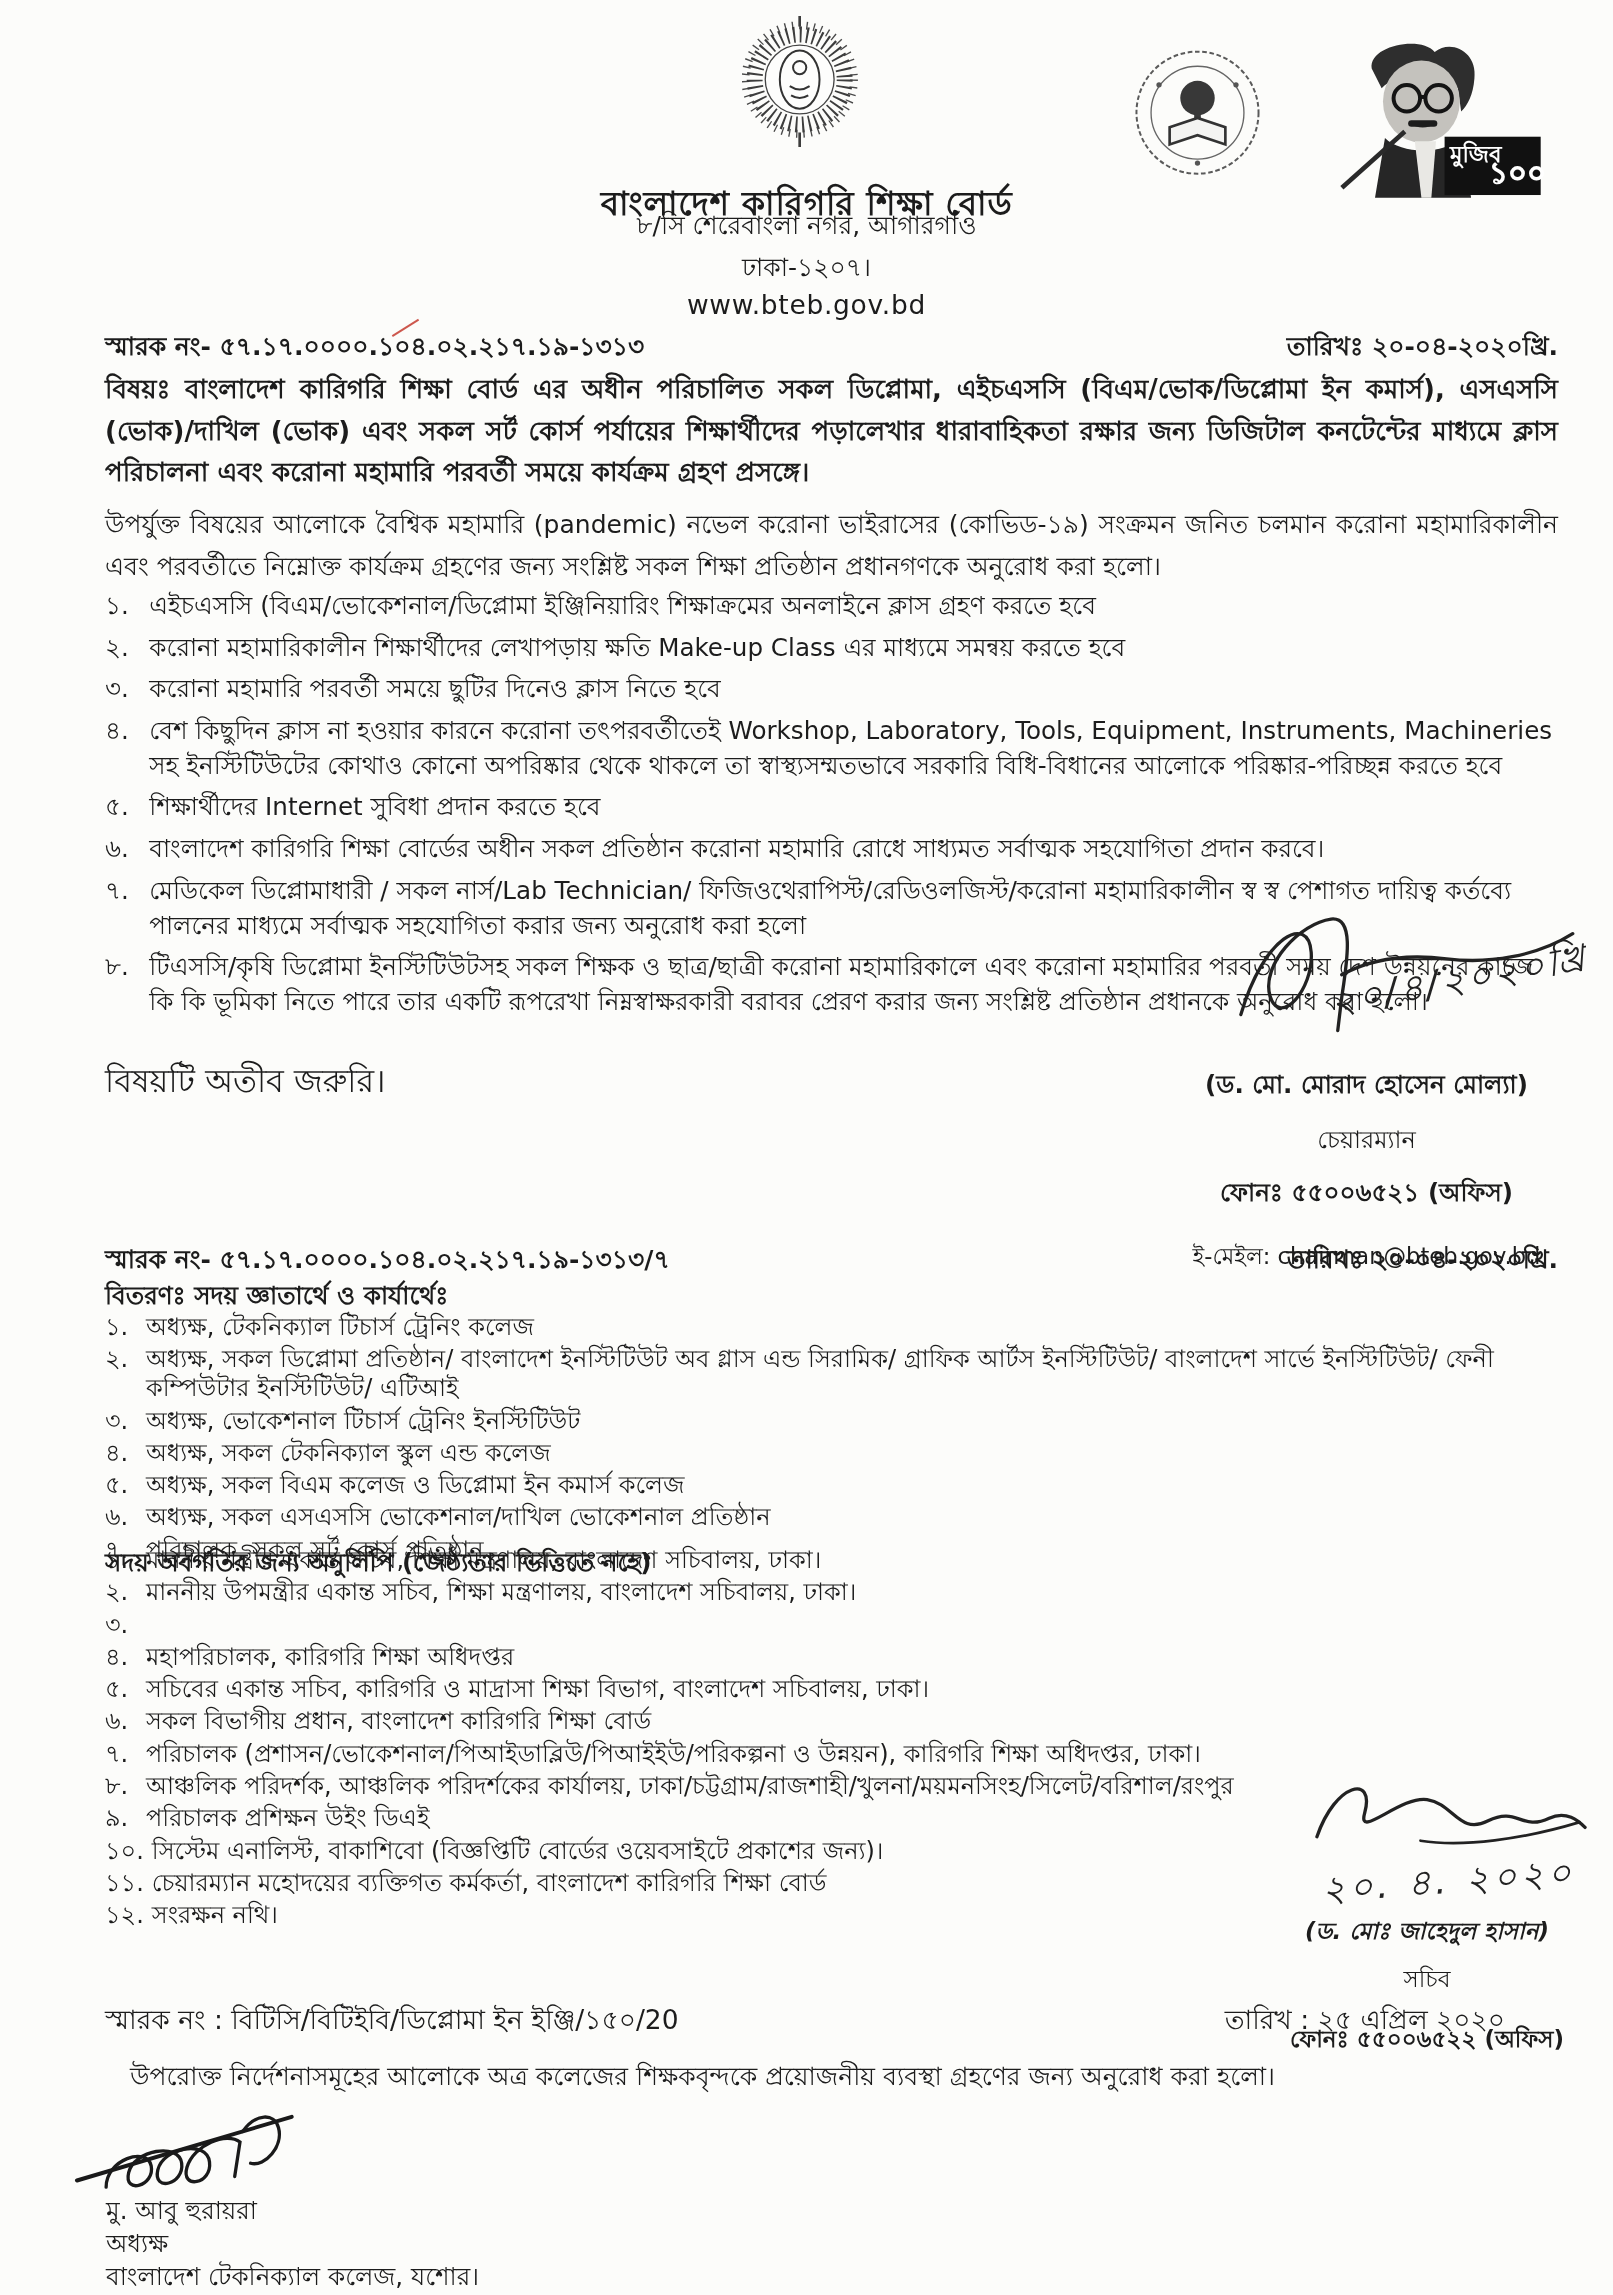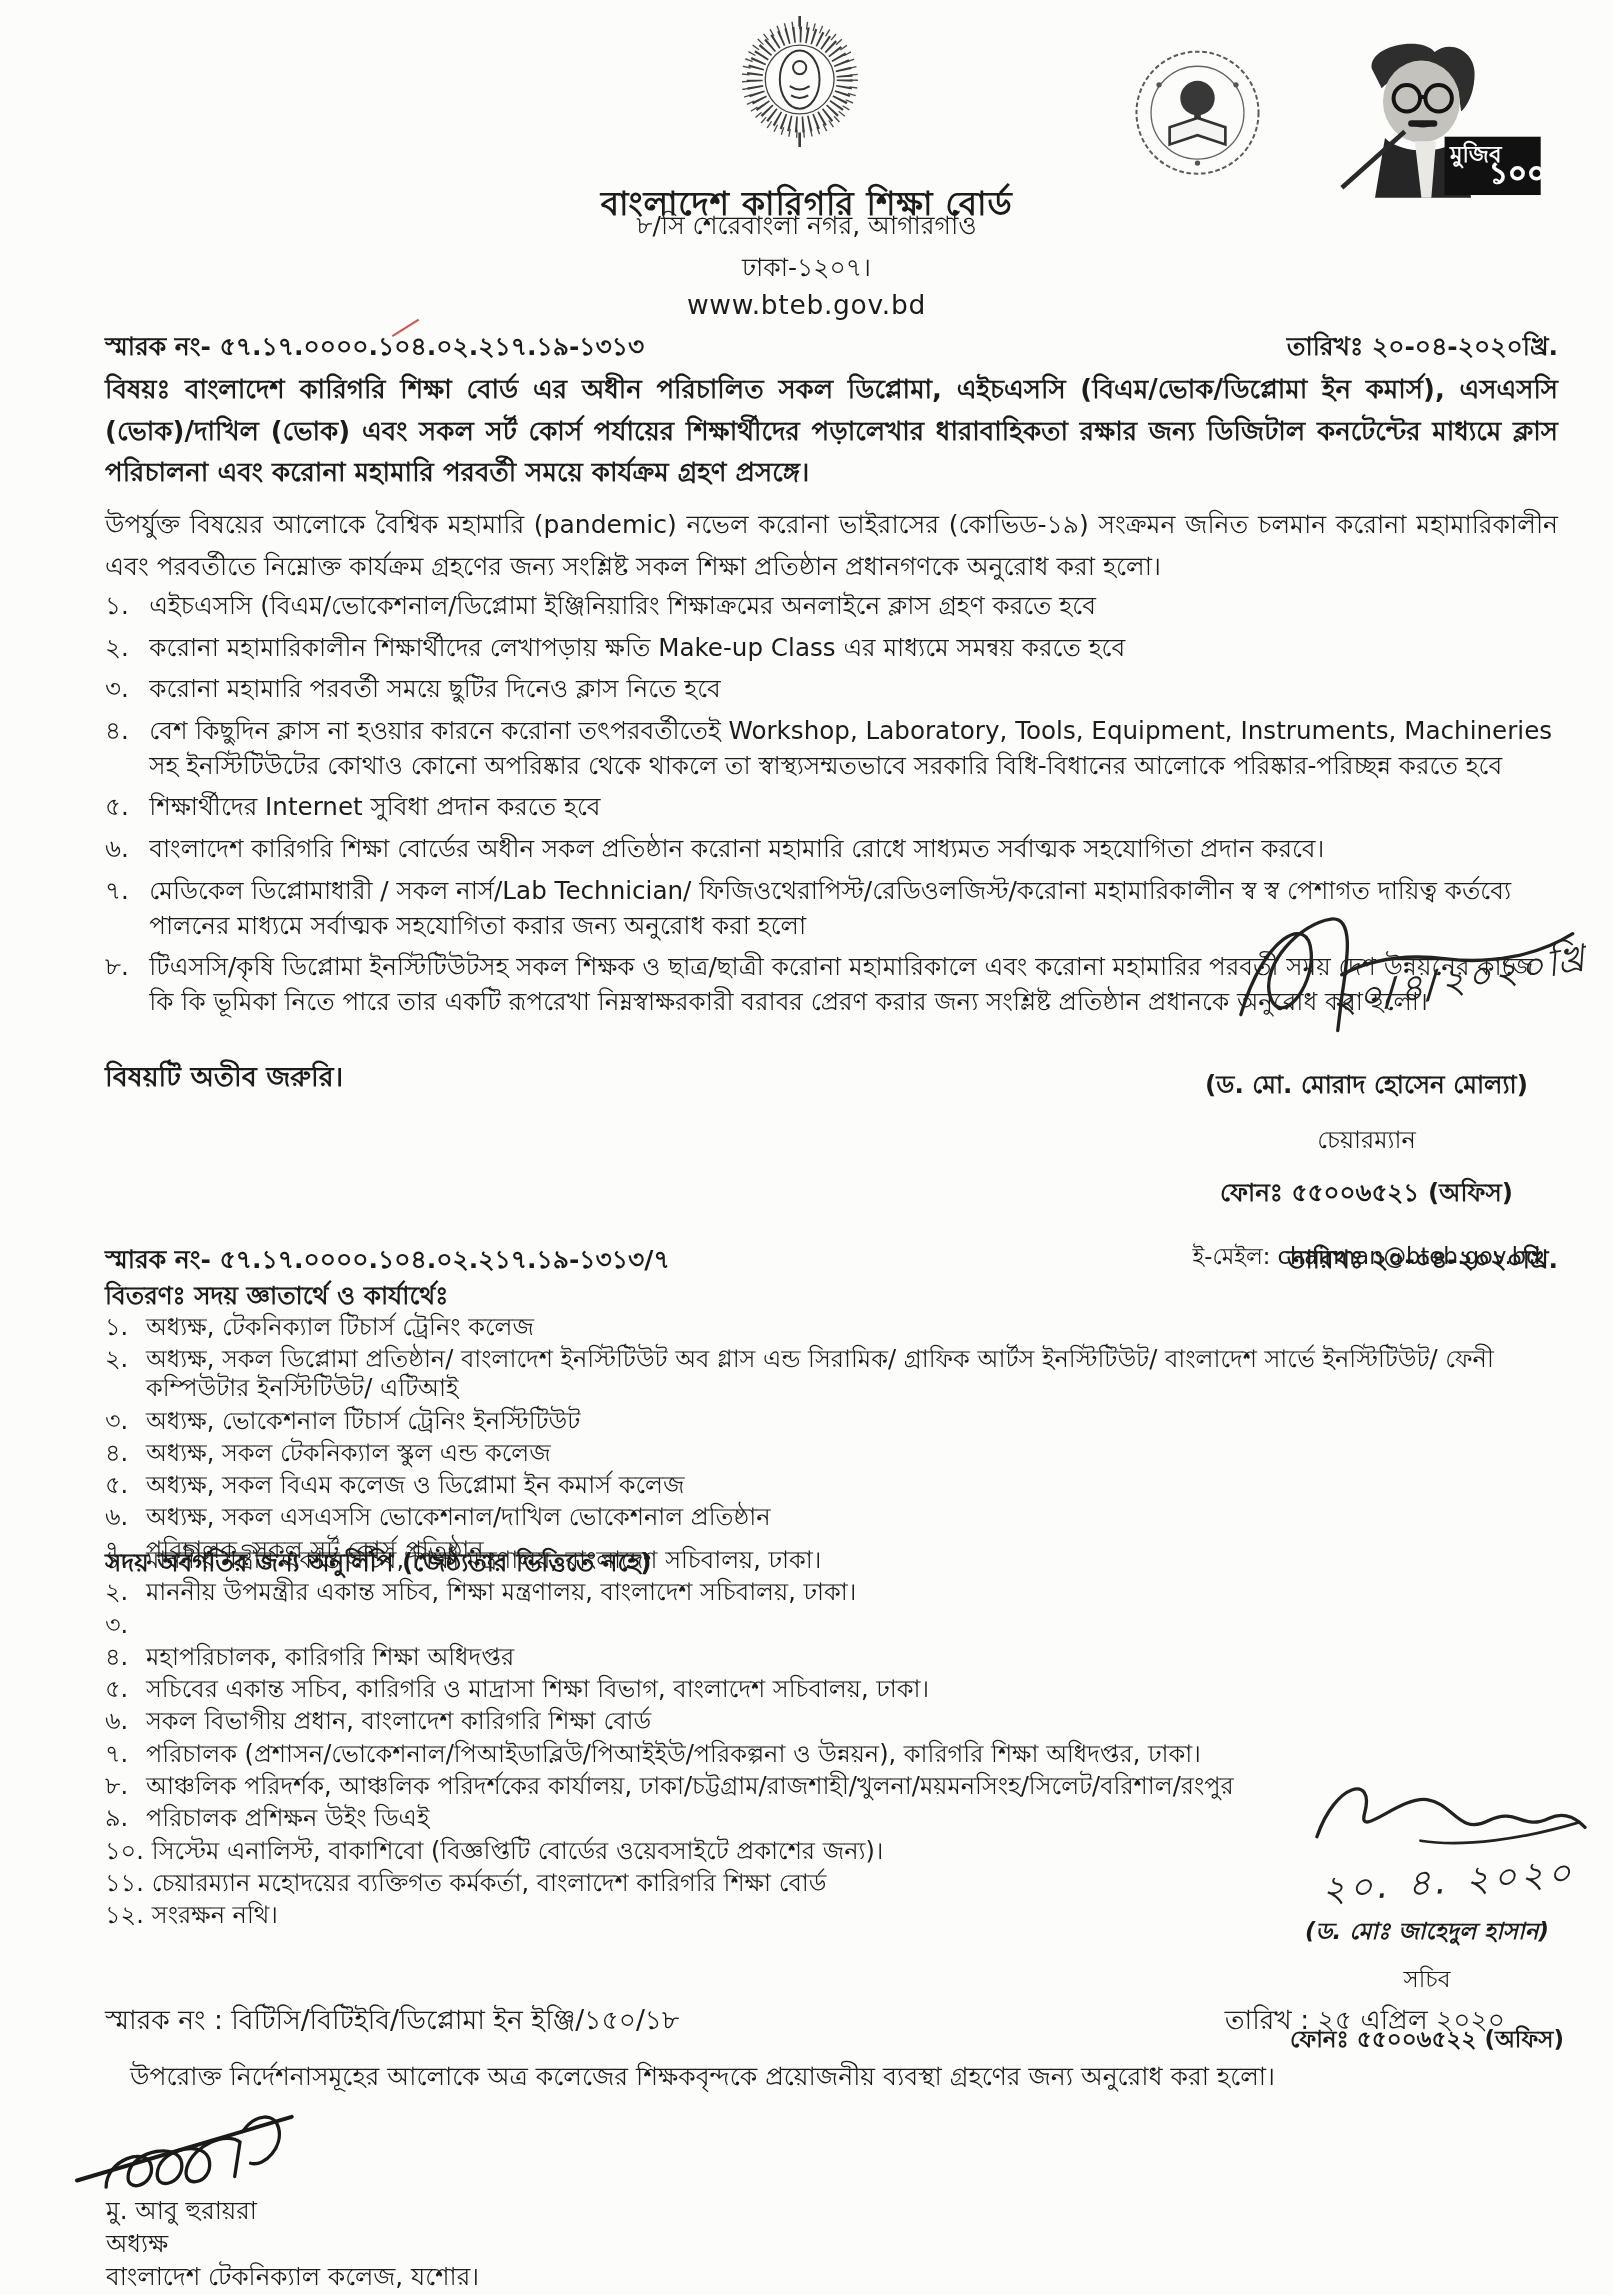--- a/index.html
+++ b/index.html
@@ -19,21 +19,21 @@
   .org-title{font-size:33px;font-weight:700;letter-spacing:0.7px;margin-top:24px;}
   .addr{font-size:25px;font-weight:500;}
   .site{font-size:26.5px;font-weight:500;letter-spacing:0.7px;}
   .memo-row{font-size:25px;font-weight:600;}
   .subject{font-size:26px;font-weight:700;line-height:1.6;}
   .intro{font-size:25px;font-weight:500;line-height:1.66;}
   .dlist .li{display:flex;gap:9.3px;margin-bottom:6.6px;font-size:24.6px;font-weight:500;line-height:35px;}
   .dlist .num{min-width:35px;flex:0 0 auto;}
   .slist .li{display:flex;gap:8px;margin-bottom:3.3px;font-size:24px;font-weight:500;line-height:29px;}
   .slist .num{min-width:33px;flex:0 0 auto;}
-  .closing{font-size:27px;font-weight:700;}
+  .closing{font-size:32px;font-weight:400;}
   .sig-block{display:flex;flex-direction:column;align-items:center;}
   .sig-name{font-size:24.6px;font-weight:600;}
   .sig-desig{font-size:24px;font-weight:500;margin-top:14.6px;}
   .sig-phone{font-size:24.6px;font-weight:700;margin-top:13.3px;}
   .sig-email{font-size:22.6px;font-weight:500;margin-top:25px;}
   .list-heading{font-size:24.6px;font-weight:600;}
   .hand{font-style:italic;letter-spacing:4px;font-size:36px;color:#222;transform:rotate(-4deg);transform-origin:left;}
   .memo3-body{font-size:25px;font-weight:500;line-height:1.6;}
   .prin-lines{font-size:24.6px;font-weight:500;line-height:33px;}
   .pen-mark{width:30.5px;height:0;border-top:2.7px solid #c43a2e;transform:rotate(-32deg);opacity:.85;}
@@ -243,21 +243,21 @@
   </svg>
   <div class="abs hand" style="left:1322px;top:1862px;">২০. ৪. ২০২০</div>
 
   <div class="abs sig-block" style="left:1248px;top:1913px;width:358px;">
     <div class="sig-name" style="font-size:23px;font-style:italic;">(ড. মোঃ জাহেদুল হাসান)</div>
     <div class="sig-desig" style="margin-top:9.3px;font-size:23px;">সচিব</div>
     <div class="sig-phone" style="margin-top:21px;font-size:23px;">ফোনঃ ৫৫০০৬৫২২ (অফিস)</div>
   </div>
 
   <div class="abs row-between" style="left:105px;top:2000px;width:1400px;font-size:26.5px;font-weight:500;">
-    <span>স্মারক নং : বিটিসি/বিটিইবি/ডিপ্লোমা ইন ইঞ্জি/১৫০/১৮</span>
+    <span>স্মারক নং : বিটিসি/বিটিইবি/ডিপ্লোমা ইন ইঞ্জি/১৫০/20</span>
     <span>তারিখ : ২৫ এপ্রিল ২০২০</span>
   </div>
 
   <div class="abs memo3-body" style="left:130px;top:2057px;width:1360px;">উপরোক্ত নির্দেশনাসমূহের আলোকে অত্র কলেজের শিক্ষকবৃন্দকে প্রয়োজনীয় ব্যবস্থা গ্রহণের জন্য অনুরোধ করা হলো।</div>
 
   <svg class="abs" style="left:69px;top:2102px;" width="285" height="100" viewBox="0 0 430 150">
     <path d="M12,118 L336,22" fill="none" stroke="#1a1a1a" stroke-width="6" stroke-linecap="round"></path>
     <path d="M56,128 C56,86 118,66 124,96 C130,126 82,140 90,106 C98,72 166,60 170,92 C174,124 126,136 134,102 C142,68 208,56 212,90 C216,124 168,132 178,98 C188,64 238,44 258,60 L250,112" fill="none" stroke="#1a1a1a" stroke-width="5" stroke-linecap="round"></path>
     <path d="M262,44 C282,16 310,16 316,38 C324,66 296,98 274,92" fill="none" stroke="#1a1a1a" stroke-width="5" stroke-linecap="round"></path>
   </svg>

